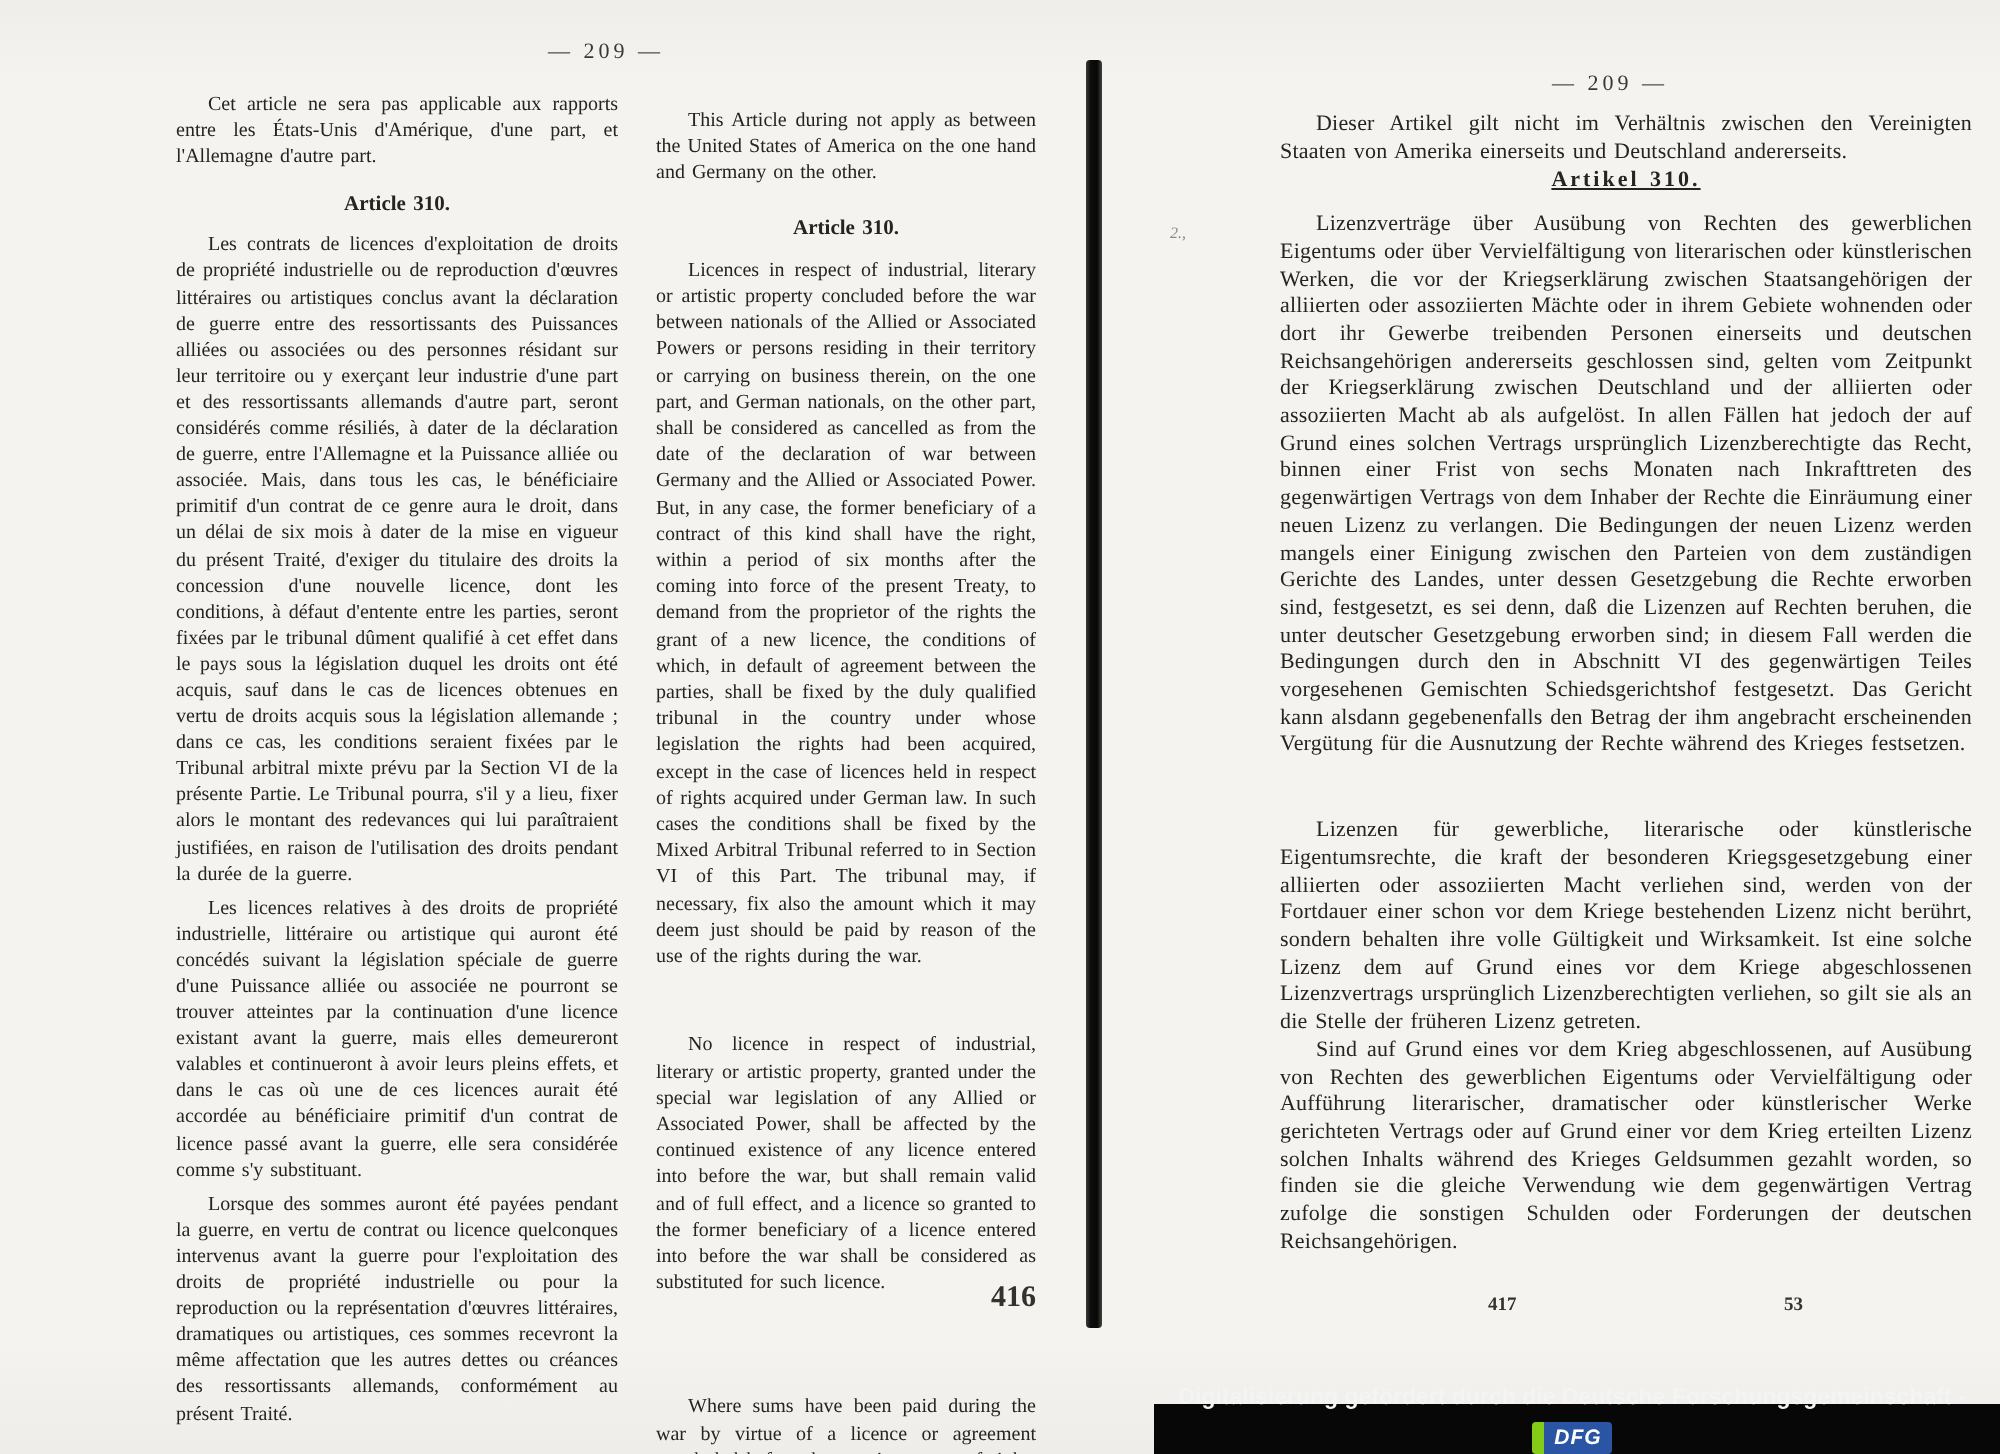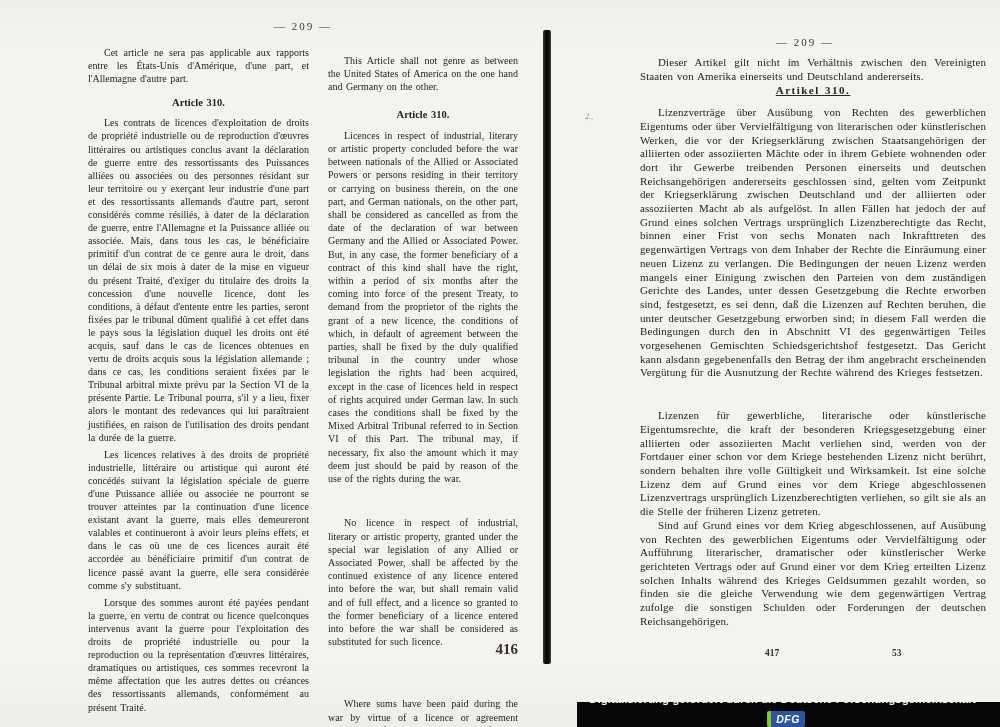--- a/index.html
+++ b/index.html
@@ -123,21 +123,21 @@
     font-style: italic;
     color: #8d8b83;
   }
   .page-right .folio-row {
     position: absolute;
     top: 648px; left: 89px; width: 346px;
     font-size: 9.5px;
     font-weight: bold;
     color: #34322b;
   }
-  .folio-center { position: absolute; left: 125px; }
+  .folio-center { position: absolute; left: 104px; }
   .folio-right  { position: absolute; left: 252px; }
   
   .dfg-bar {
     position: absolute;
     left: 577px; top: 702px;
     width: 423px; height: 25px;
     background: #070707;
     display: flex;
     align-items: center;
     justify-content: flex-end;
@@ -154,21 +154,21 @@
     white-space: nowrap;
   }
   .dfg-logo {
     background: #2a55a4;
     color: #ffffff;
     font-size: 10.5px;
     font-weight: bold;
     font-style: italic;
     padding: 1.5px 5px 2.5px 5px;
     border-radius: 2px;
-    border-left: 4px solid #84cc16;
+    border-left: 6px solid #84cc16;
     letter-spacing: 0.5px;
   }
 </style>
 </head>
 <body>
 
 <div class="scan">
 
   <div class="page-left">
     <div class="page-header">— 209 —</div>
@@ -176,21 +176,21 @@
     <div class="columns">
       <div class="col col-fr">
         <p>Cet article ne sera pas applicable aux rapports entre les États-Unis d'Amérique, d'une part, et l'Allemagne d'autre part.</p>
         <p class="article-heading">Article 310.</p>
         <p>Les contrats de licences d'exploitation de droits de propriété industrielle ou de reproduction d'œuvres littéraires ou artistiques conclus avant la déclaration de guerre entre des ressortissants des Puissances alliées ou associées ou des personnes résidant sur leur territoire ou y exerçant leur industrie d'une part et des ressortissants allemands d'autre part, seront considérés comme résiliés, à dater de la déclaration de guerre, entre l'Allemagne et la Puissance alliée ou associée. Mais, dans tous les cas, le bénéficiaire primitif d'un contrat de ce genre aura le droit, dans un délai de six mois à dater de la mise en vigueur du présent Traité, d'exiger du titulaire des droits la concession d'une nouvelle licence, dont les conditions, à défaut d'entente entre les parties, seront fixées par le tribunal dûment qualifié à cet effet dans le pays sous la législation duquel les droits ont été acquis, sauf dans le cas de licences obtenues en vertu de droits acquis sous la législation allemande ; dans ce cas, les conditions seraient fixées par le Tribunal arbitral mixte prévu par la Section VI de la présente Partie. Le Tribunal pourra, s'il y a lieu, fixer alors le montant des redevances qui lui paraîtraient justifiées, en raison de l'utilisation des droits pendant la durée de la guerre.</p>
         <p class="p-next">Les licences relatives à des droits de propriété industrielle, littéraire ou artistique qui auront été concédés suivant la législation spéciale de guerre d'une Puissance alliée ou associée ne pourront se trouver atteintes par la continuation d'une licence existant avant la guerre, mais elles demeureront valables et continueront à avoir leurs pleins effets, et dans le cas où une de ces licences aurait été accordée au bénéficiaire primitif d'un contrat de licence passé avant la guerre, elle sera considérée comme s'y substituant.</p>
         <p class="p-next">Lorsque des sommes auront été payées pendant la guerre, en vertu de contrat ou licence quelconques intervenus avant la guerre pour l'exploitation des droits de propriété industrielle ou pour la reproduction ou la représentation d'œuvres littéraires, dramatiques ou artistiques, ces sommes recevront la même affectation que les autres dettes ou créances des ressortissants allemands, conformément au présent Traité.</p>
       </div>
 
       <div class="col col-en">
-        <p class="p-first">This Article shall not genre as between the United States of America on the one hand and Germany on the other.</p>
+        <p class="p-first">This Article during not apply as between the United States of America on the one hand and Germany on the other.</p>
         <p class="article-heading">Article 310.</p>
         <p>Licences in respect of industrial, literary or artistic property concluded before the war between nationals of the Allied or Associated Powers or persons residing in their territory or carrying on business therein, on the one part, and German nationals, on the other part, shall be considered as cancelled as from the date of the declaration of war between Germany and the Allied or Associated Power. But, in any case, the former beneficiary of a contract of this kind shall have the right, within a period of six months after the coming into force of the present Treaty, to demand from the proprietor of the rights the grant of a new licence, the conditions of which, in default of agreement between the parties, shall be fixed by the duly qualified tribunal in the country under whose legislation the rights had been acquired, except in the case of licences held in respect of rights acquired under German law. In such cases the conditions shall be fixed by the Mixed Arbitral Tribunal referred to in Section VI of this Part. The tribunal may, if necessary, fix also the amount which it may deem just should be paid by reason of the use of the rights during the war.</p>
         <p class="p-gap1">No licence in respect of industrial, literary or artistic property, granted under the special war legislation of any Allied or Associated Power, shall be affected by the continued existence of any licence entered into before the war, but shall remain valid and of full effect, and a licence so granted to the former beneficiary of a licence entered into before the war shall be considered as substituted for such licence.</p>
         <p class="p-gap2">Where sums have been paid during the war by virtue of a licence or agreement concluded before the war in respect of rights of industrial property or for the reproduction or the representation of literary, dramatic or artistic works, these sums shall be dealt with in the same manner as other debts or credits of German nationals, as provided by the present Treaty.</p>
       </div>
     </div>
 
     <div class="folio">416</div>
   </div>
 

